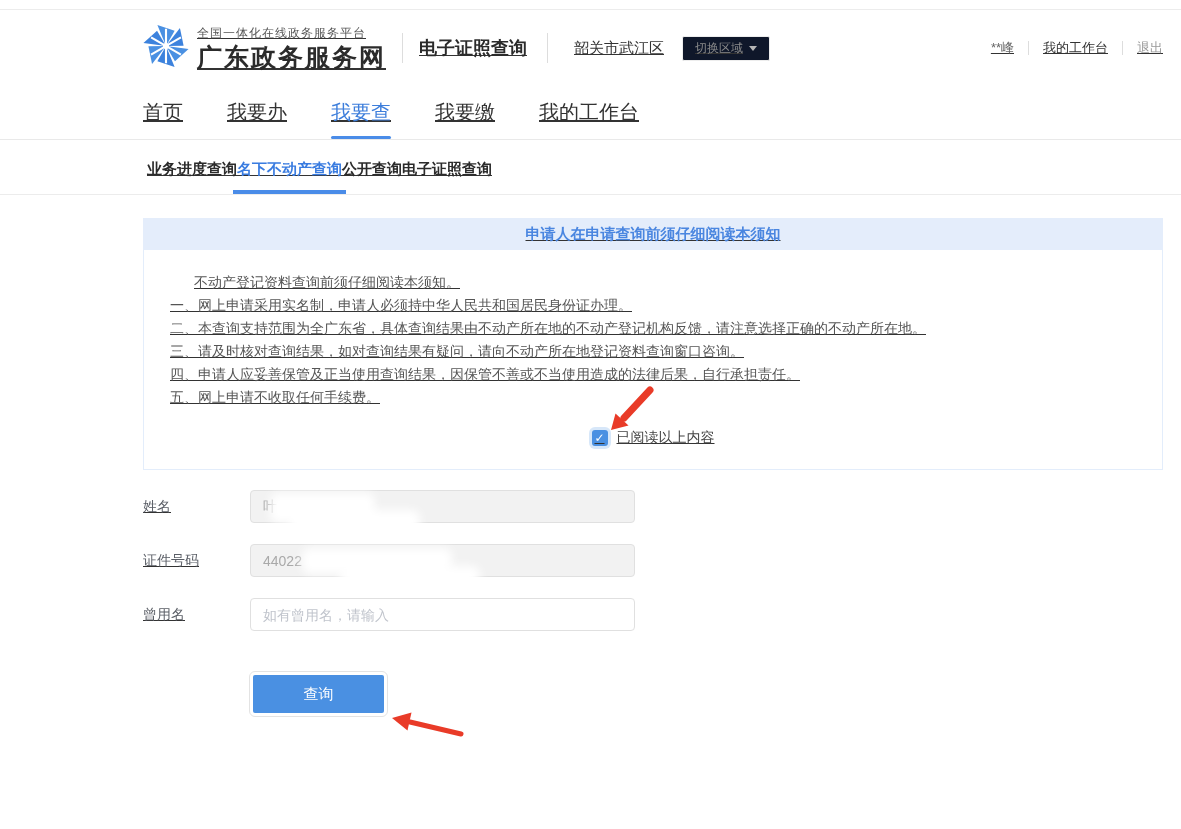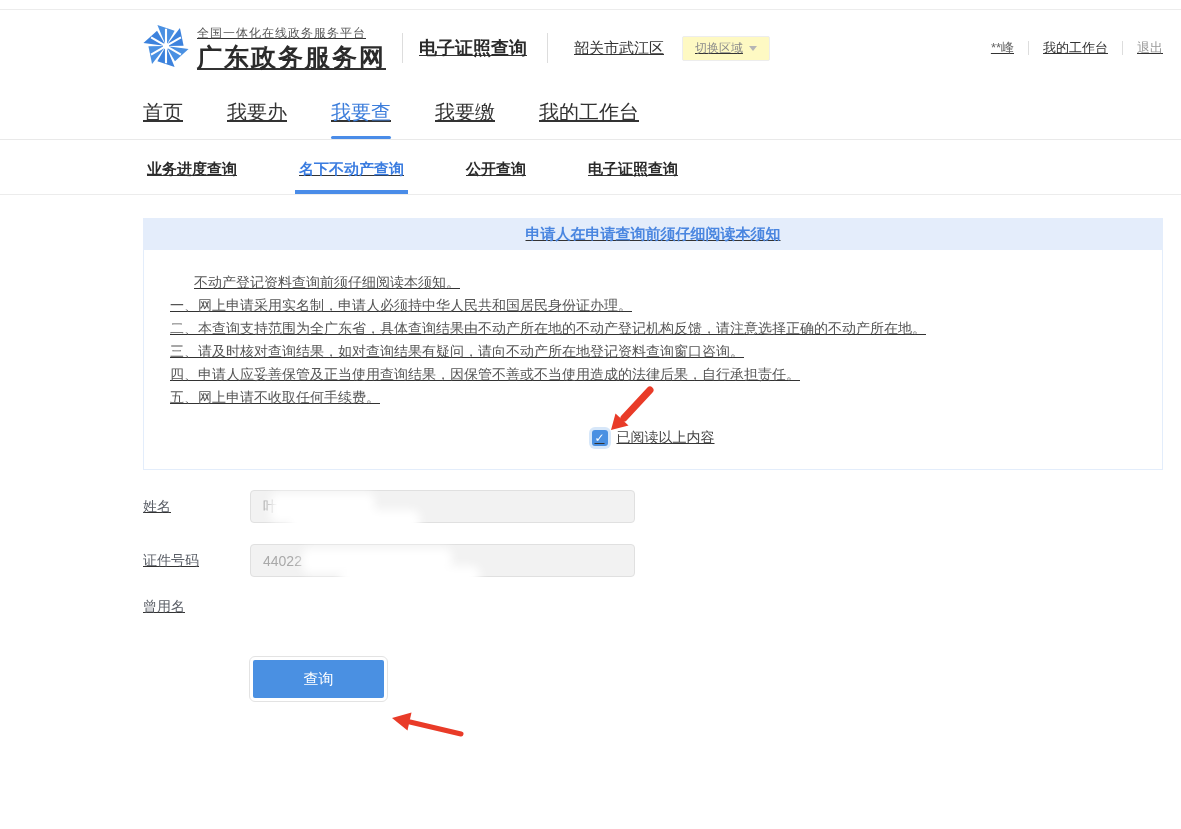--- a/index.html
+++ b/index.html
@@ -13,42 +13,42 @@
   
   .site-header { padding:13px 0 10px; }
   .header-flex { display:flex; align-items:center; }
   .logo-wrap { display:flex; align-items:center; }
   .logo-text { margin-left:8px; }
   .logo-tagline { font-size:12px; color:#555; letter-spacing:1px; }
   .logo-sitename { font-size:25px; font-weight:bold; color:#2b2b2b; letter-spacing:2px; line-height:1.2; }
   .v-sep { width:1px; height:30px; background:#ddd; margin:0 16px; }
   .topic-title { font-size:18px; font-weight:bold; color:#2b2b2b; }
   .region-name { font-size:15px; color:#333; margin-left:22px; }
-  .switch-region { margin-left:18px; background:#fef9c3; color:#8b8b8b; font-size:12px;
+  .switch-region { margin-left:18px; background:#0f172a; color:#8b8b8b; font-size:12px;
     padding:3px 12px; border-radius:2px; display:inline-flex; align-items:center; cursor:pointer; border:1px solid #ededed;}
   .caret-down { width:0; height:0; border-left:4px solid transparent; border-right:4px solid transparent;
     border-top:5px solid #b5b5b5; margin-left:6px; }
   .header-right { margin-left:auto; display:flex; align-items:center; font-size:13px; }
   .hr-item { padding:0 14px; cursor:pointer; }
   .hr-user { color:#666; }
   .hr-work { color:#333; }
   .hr-logout { color:#999; padding-right:0; }
   .hr-sep { width:1px; height:14px; background:#ddd; }
 
   
   .nav-rule { border-bottom:1px solid #e9e9e9; }
   .main-nav { display:flex; gap:44px; padding:16px 0 0; }
   .nav-item { font-size:20px; color:#333; padding-bottom:13px; cursor:pointer; position:relative; }
   .nav-item.active { color:#3d7edb; }
   .nav-item.active::after { content:""; position:absolute; left:0; right:0; bottom:0; height:3px;
     background:#4a8ce8; border-radius:2px; }
 
   
   .subtab-rule { border-bottom:1px solid #ececec; }
-  .sub-tabs { display:flex; gap:62px; padding:20px 4px 0; }
+  .sub-tabs { display:flex; padding:20px 4px 0; }
   .sub-tab { font-size:15px; font-weight:bold; color:#2b2b2b; padding-bottom:15px; cursor:pointer; position:relative; }
   .sub-tab.active { color:#3a7ce0; }
   .sub-tab.active::after { content:""; position:absolute; left:-4px; right:-4px; bottom:0; height:4px; background:#4a8ce8; }
 
   
   .notice { margin-top:23px; }
   .notice-head { background:#e4edfb; height:32px; line-height:32px; text-align:center;
     color:#4a86e0; font-size:15px; font-weight:bold; }
   .notice-body { border:1px solid #e3edfb; border-top:none; padding:21px 26px 14px; }
   .notice-intro { font-size:14px; color:#555; line-height:23px; text-indent:24px; }
@@ -186,20 +186,23 @@
       <div class="form-label">证件号码</div>
       <div class="input-wrap">
         <input class="text-input" disabled="" value="44022" style="">
         <div class="blur-blob" style="left:52px; top:4px; width:150px; height:26px;"></div>
         <div class="blur-blob" style="left:90px; top:22px; width:140px; height:20px;"></div>
       </div>
     </div>
 
     <div class="form-row">
       <div class="form-label">曾用名</div>
+      <div class="input-wrap">
+        <input class="text-input" placeholder="如有曾用名，请输入" style="">
+      </div>
     </div>
 
     <button class="submit-btn">查询</button>
   </div>
 
 </div>
 
 <svg class="arrows-overlay">
   <g>
     <line x1="650" y1="390" x2="624" y2="418" stroke="#e93b28" stroke-width="7" stroke-linecap="round"></line>

